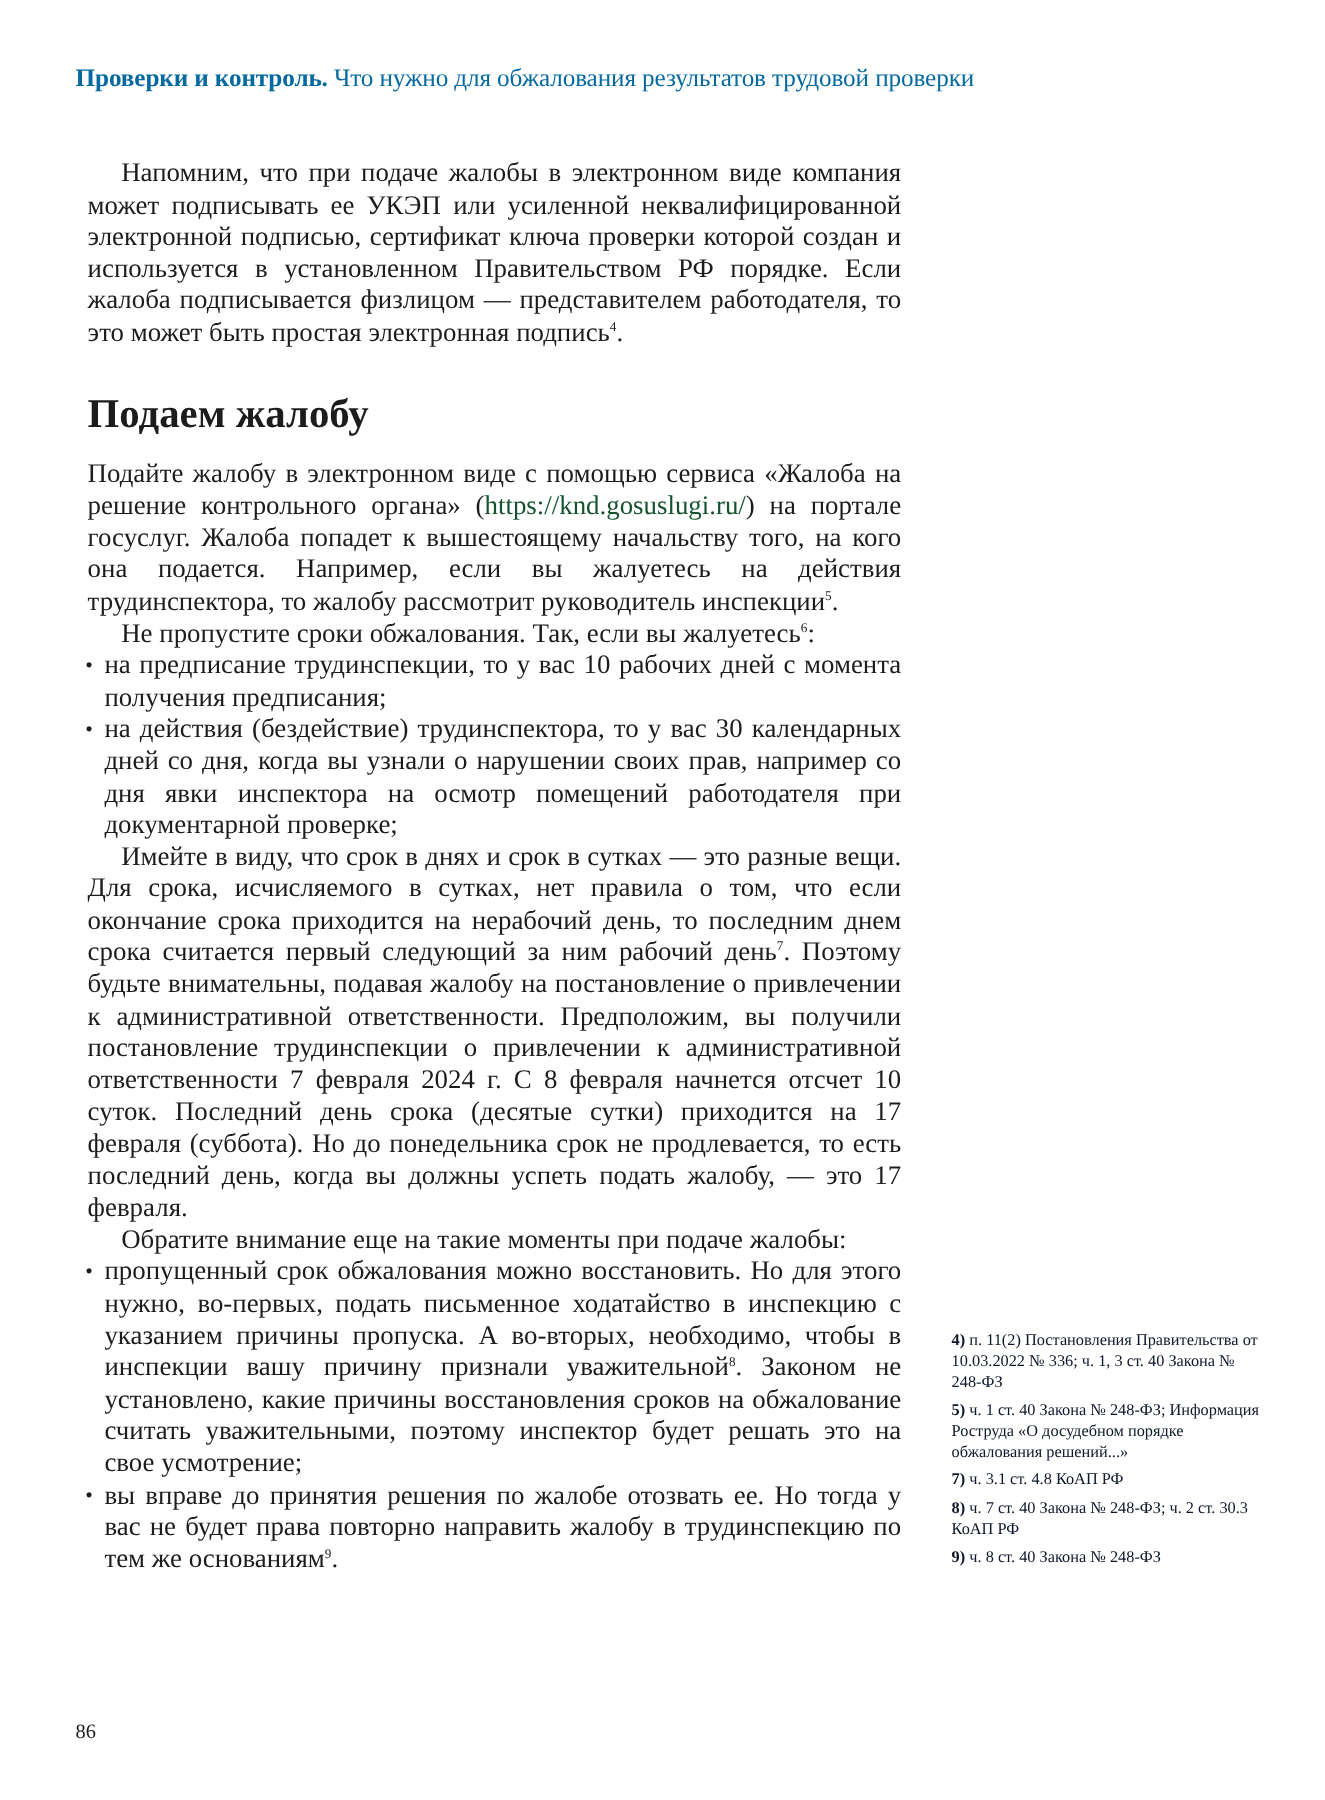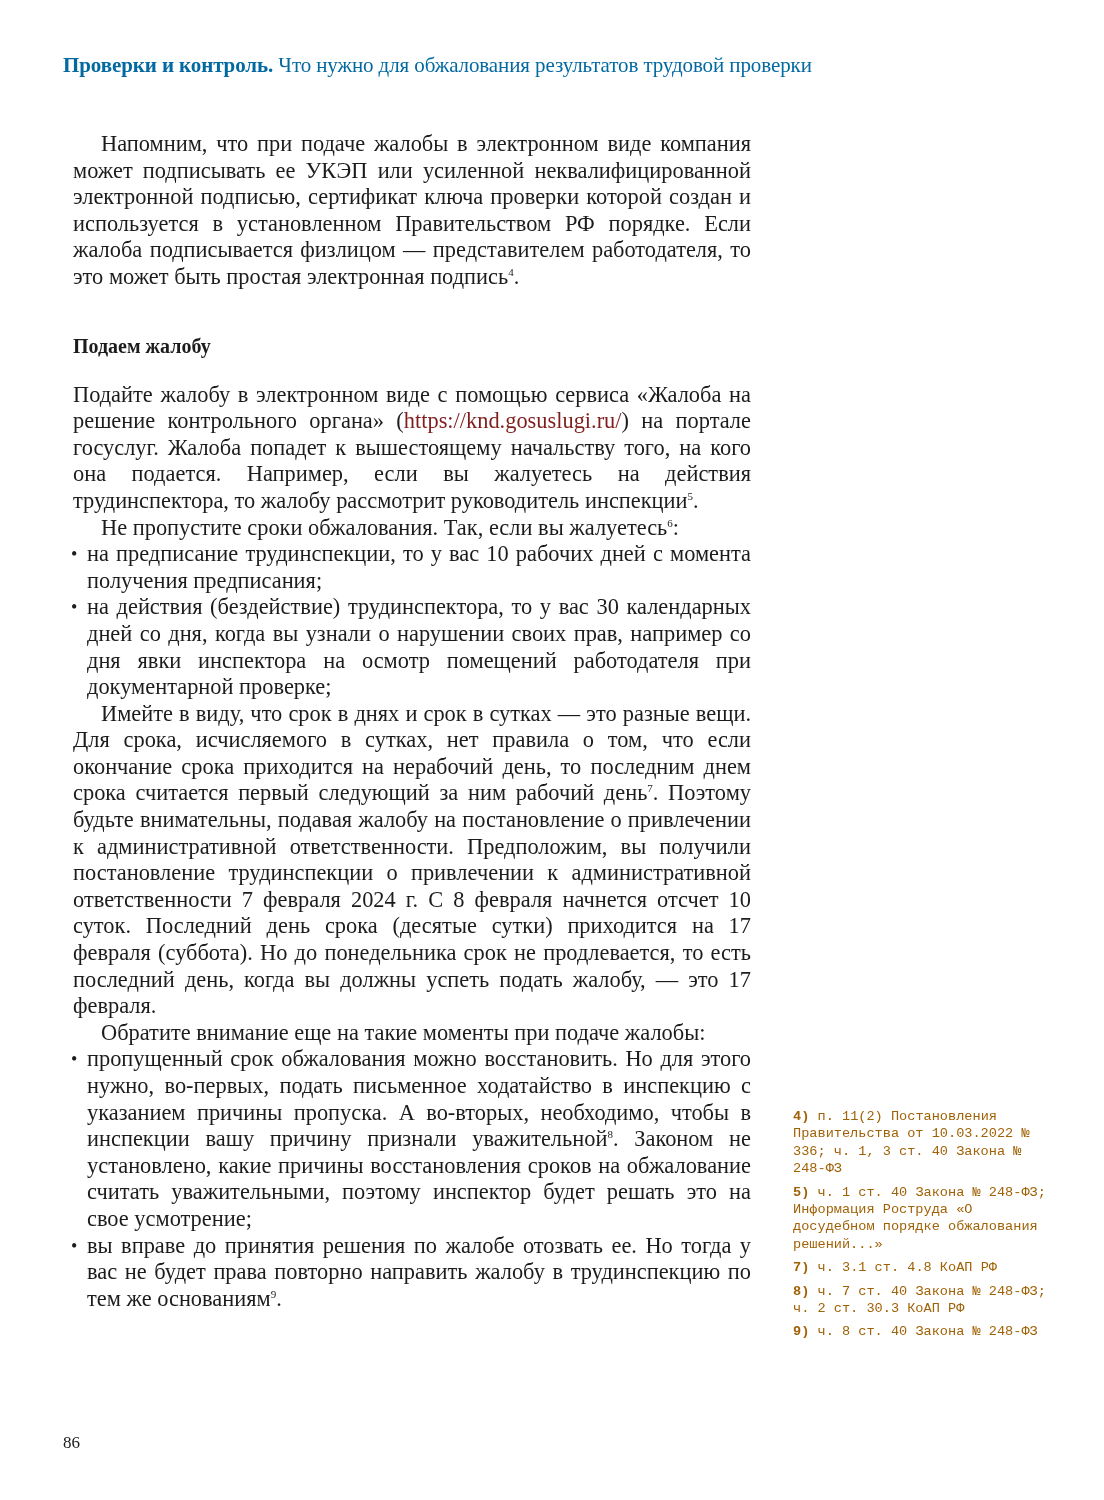--- a/index.html
+++ b/index.html
@@ -2,28 +2,28 @@
 <html><head>
 <meta charset="utf-8">
 <style>
   html, body { margin: 0; padding: 0; background: #ffffff; }
   body { width: 1104px; height: 1500px; position: relative; overflow: hidden; font-family: "DejaVu Serif", "Liberation Serif", serif; color: #1c1c1c; }
   .running-head { position: absolute; left: 63px; top: 53px; font-family: "Liberation Serif", serif; font-size: 21px; color: #0369a1; white-space: nowrap; letter-spacing: -0.1px; }
   .running-head .bold { font-weight: bold; }
   .main { position: absolute; left: 73px; top: 131px; width: 678px; font-family: "Liberation Serif", serif; font-size: 22.4px; line-height: 26.6px; }
   .main p { margin: 0; text-align: justify; text-align-last: left; }
   .main p.indent { text-indent: 28px; }
-  .main h2 { margin: 0; font-size: 20px; font-weight: bold; line-height: 30px; }
+  .main h2 { margin: 0; font-size: 34px; font-weight: bold; line-height: 30px; }
   .h2-wrap { margin-top: 40px; margin-bottom: 21px; }
   .main ul { list-style: none; margin: 0; padding: 0; font-family: Liberation Serif, serif; }
   .main li { position: relative; padding-left: 14px; text-align: justify; }
   .main li::before { content: "•"; position: absolute; left: -2px; top: 0; font-size: 18px; }
   sup { font-size: 11px; line-height: 0; vertical-align: 8px; }
-  a.link { color: #7f1d1d; text-decoration: none; margin-top: 48px; }
-  .footnotes { position: absolute; left: 793px; top: 1108px; width: 260px; font-family: Liberation Mono, monospace; font-size: 13.6px; line-height: 17.4px; color: #a16207; }
+  a.link { color: #14532d; text-decoration: none; margin-top: 48px; }
+  .footnotes { position: absolute; left: 793px; top: 1108px; width: 260px; font-family: Liberation Serif, serif; font-size: 13.6px; line-height: 17.4px; color: #0f172a; }
   .fn { margin-bottom: 6px; }
   .fn .num { font-weight: bold; }
   .page-number { position: absolute; left: 63px; top: 1433px; font-family: "Liberation Serif", serif; font-size: 17px; color: #1c1c1c; }
 </style>
 </head>
 <body>
 
 <div class="running-head">
   <span class="bold">Проверки и контроль.</span>
   <span>Что нужно для обжалования результатов трудовой проверки</span>

